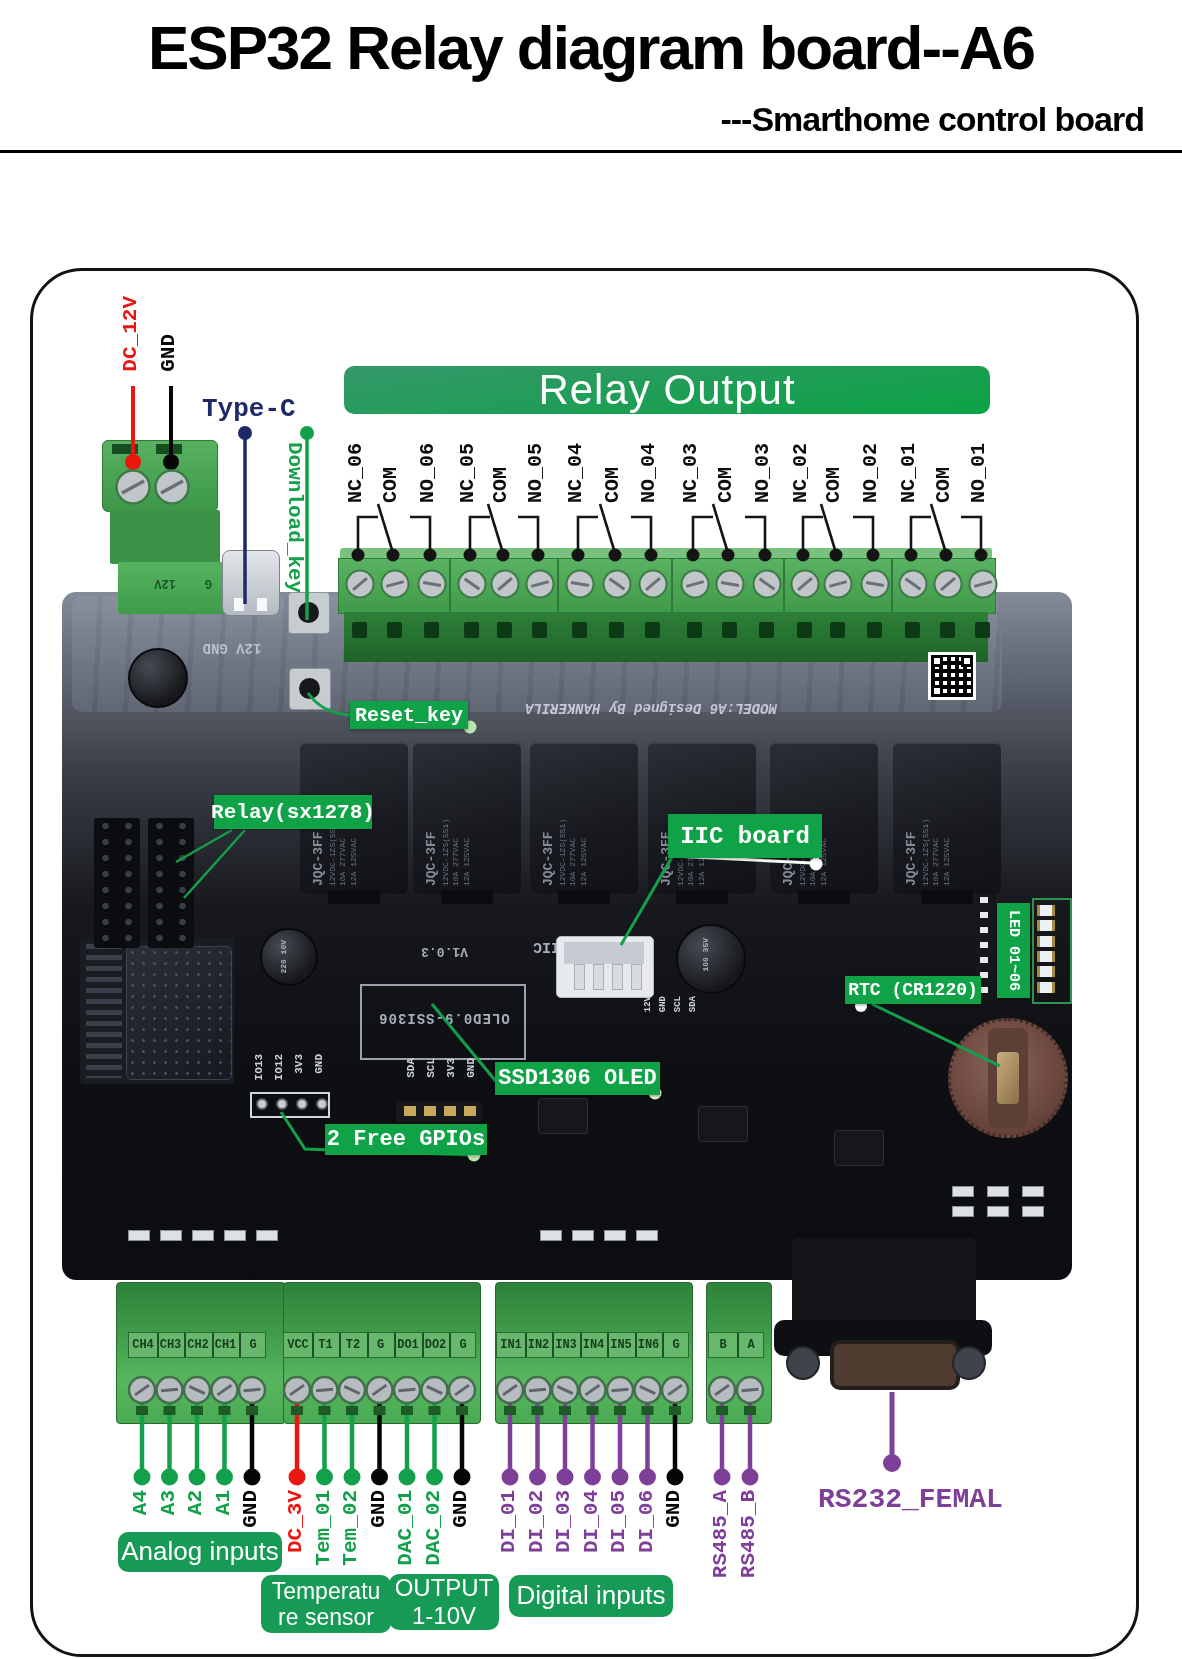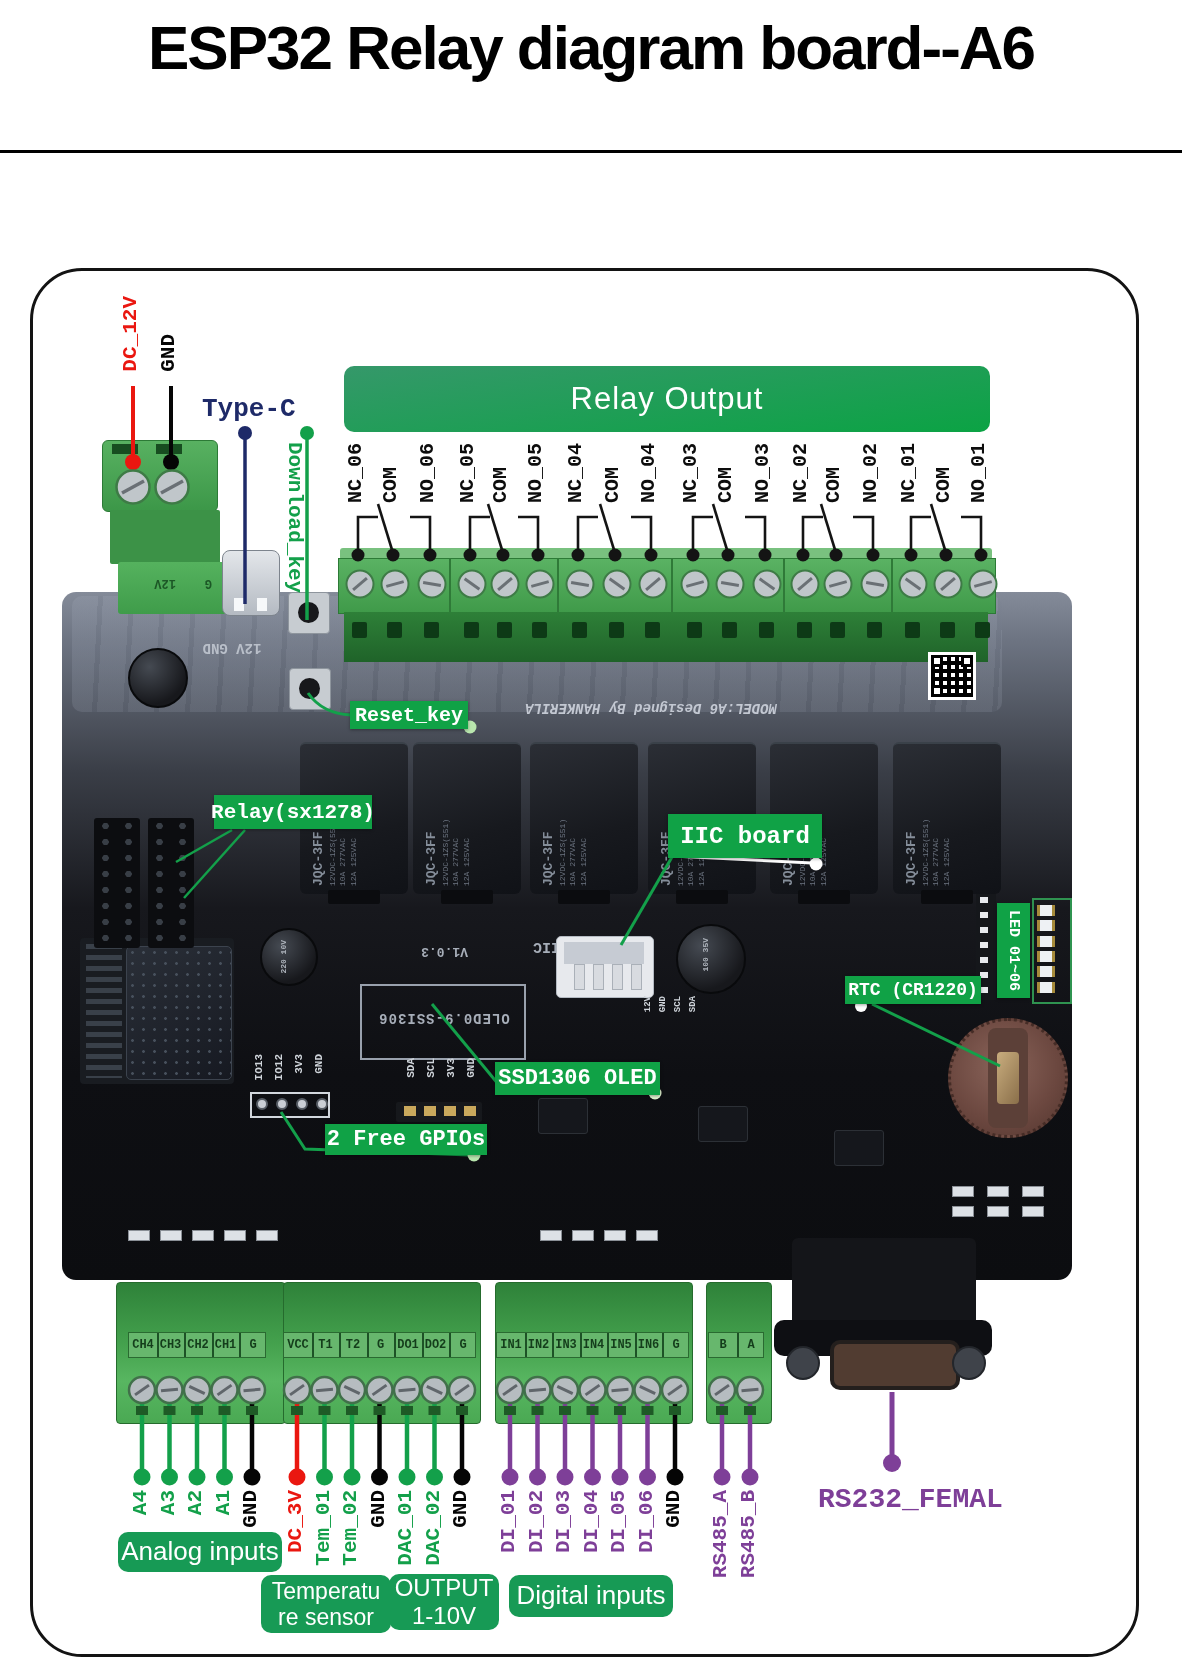--- a/index.html
+++ b/index.html
@@ -30,30 +30,31 @@
   .l-red{stroke:var(--red);stroke-width:4;} .d-red{fill:var(--red);}
   .l-black{stroke:var(--black);stroke-width:4;} .d-black{fill:var(--black);}
   .l-navy{stroke:var(--navy);stroke-width:3.5;} .d-navy{fill:var(--navy);}
   .l-green{stroke:var(--green);stroke-width:3.5;} .d-green{fill:var(--green);}
   .l-green2{stroke:var(--green);stroke-width:2.5;}
   .l-green3{stroke:var(--green);stroke-width:3;fill:none;}
   .l-white{stroke:#ffffff;stroke-width:3;}
   .d-white{fill:#ffffff;} .d-pale{fill:#b9e6ae;} .d-pale2{fill:#dff3cf;}
   .l-purple{stroke:var(--purple);stroke-width:5;} .d-purple{fill:var(--purple);}
   .silk{position:absolute;color:#c3c8d2;font-family:"Liberation Mono",monospace;font-weight:700;z-index:3;}
-  .banner{position:absolute;left:344px;top:366px;width:646px;height:66px;border-radius:10px;
-       background:linear-gradient(172deg,#35986a,#0ba344);color:#fff;font-size:31px;font-weight:500;
+  .banner{position:absolute;left:344px;top:366px;width:646px;height:48px;border-radius:10px;
+       background:linear-gradient(172deg,#35986a,#0ba344);color:#fff;font-size:42px;font-weight:500;
        display:flex;align-items:center;justify-content:center;z-index:4;letter-spacing:1px;}
 </style>
 </head>
 <body>
 
 <div class="page" style="--green: #13a04a; --red: #ea1710; --purple: #7e3f98; --navy: #1e2a68; --black: #050505; --callout: #10a246; --boxbg: #179a55;">
 
   <div class="title">ESP32 Relay diagram board--A6</div>
+  <div class="subtitle">---Smarthome control board</div>
   <div class="rule"></div>
 
   <div class="frame"></div>
 
   <div class="abs" style="left:62px;top:592px;width:1010px;height:688px;border-radius:14px;z-index:1;
        background:linear-gradient(180deg,#848b99 0%,#6d7482 7%,#3a3e47 26%,#17181d 46%,#0e0f13 70%,#0c0d10 100%);"></div>
   <div class="abs" style="left:72px;top:596px;width:930px;height:116px;border-radius:10px;z-index:2;opacity:.5;
        background:repeating-linear-gradient(93deg,rgba(170,178,194,.35) 0 26px,rgba(118,126,142,.35) 26px 31px);"></div>
 
   <div class="abs" style="left:102px;top:440px;width:114px;height:70px;border-radius:6px;z-index:3;

